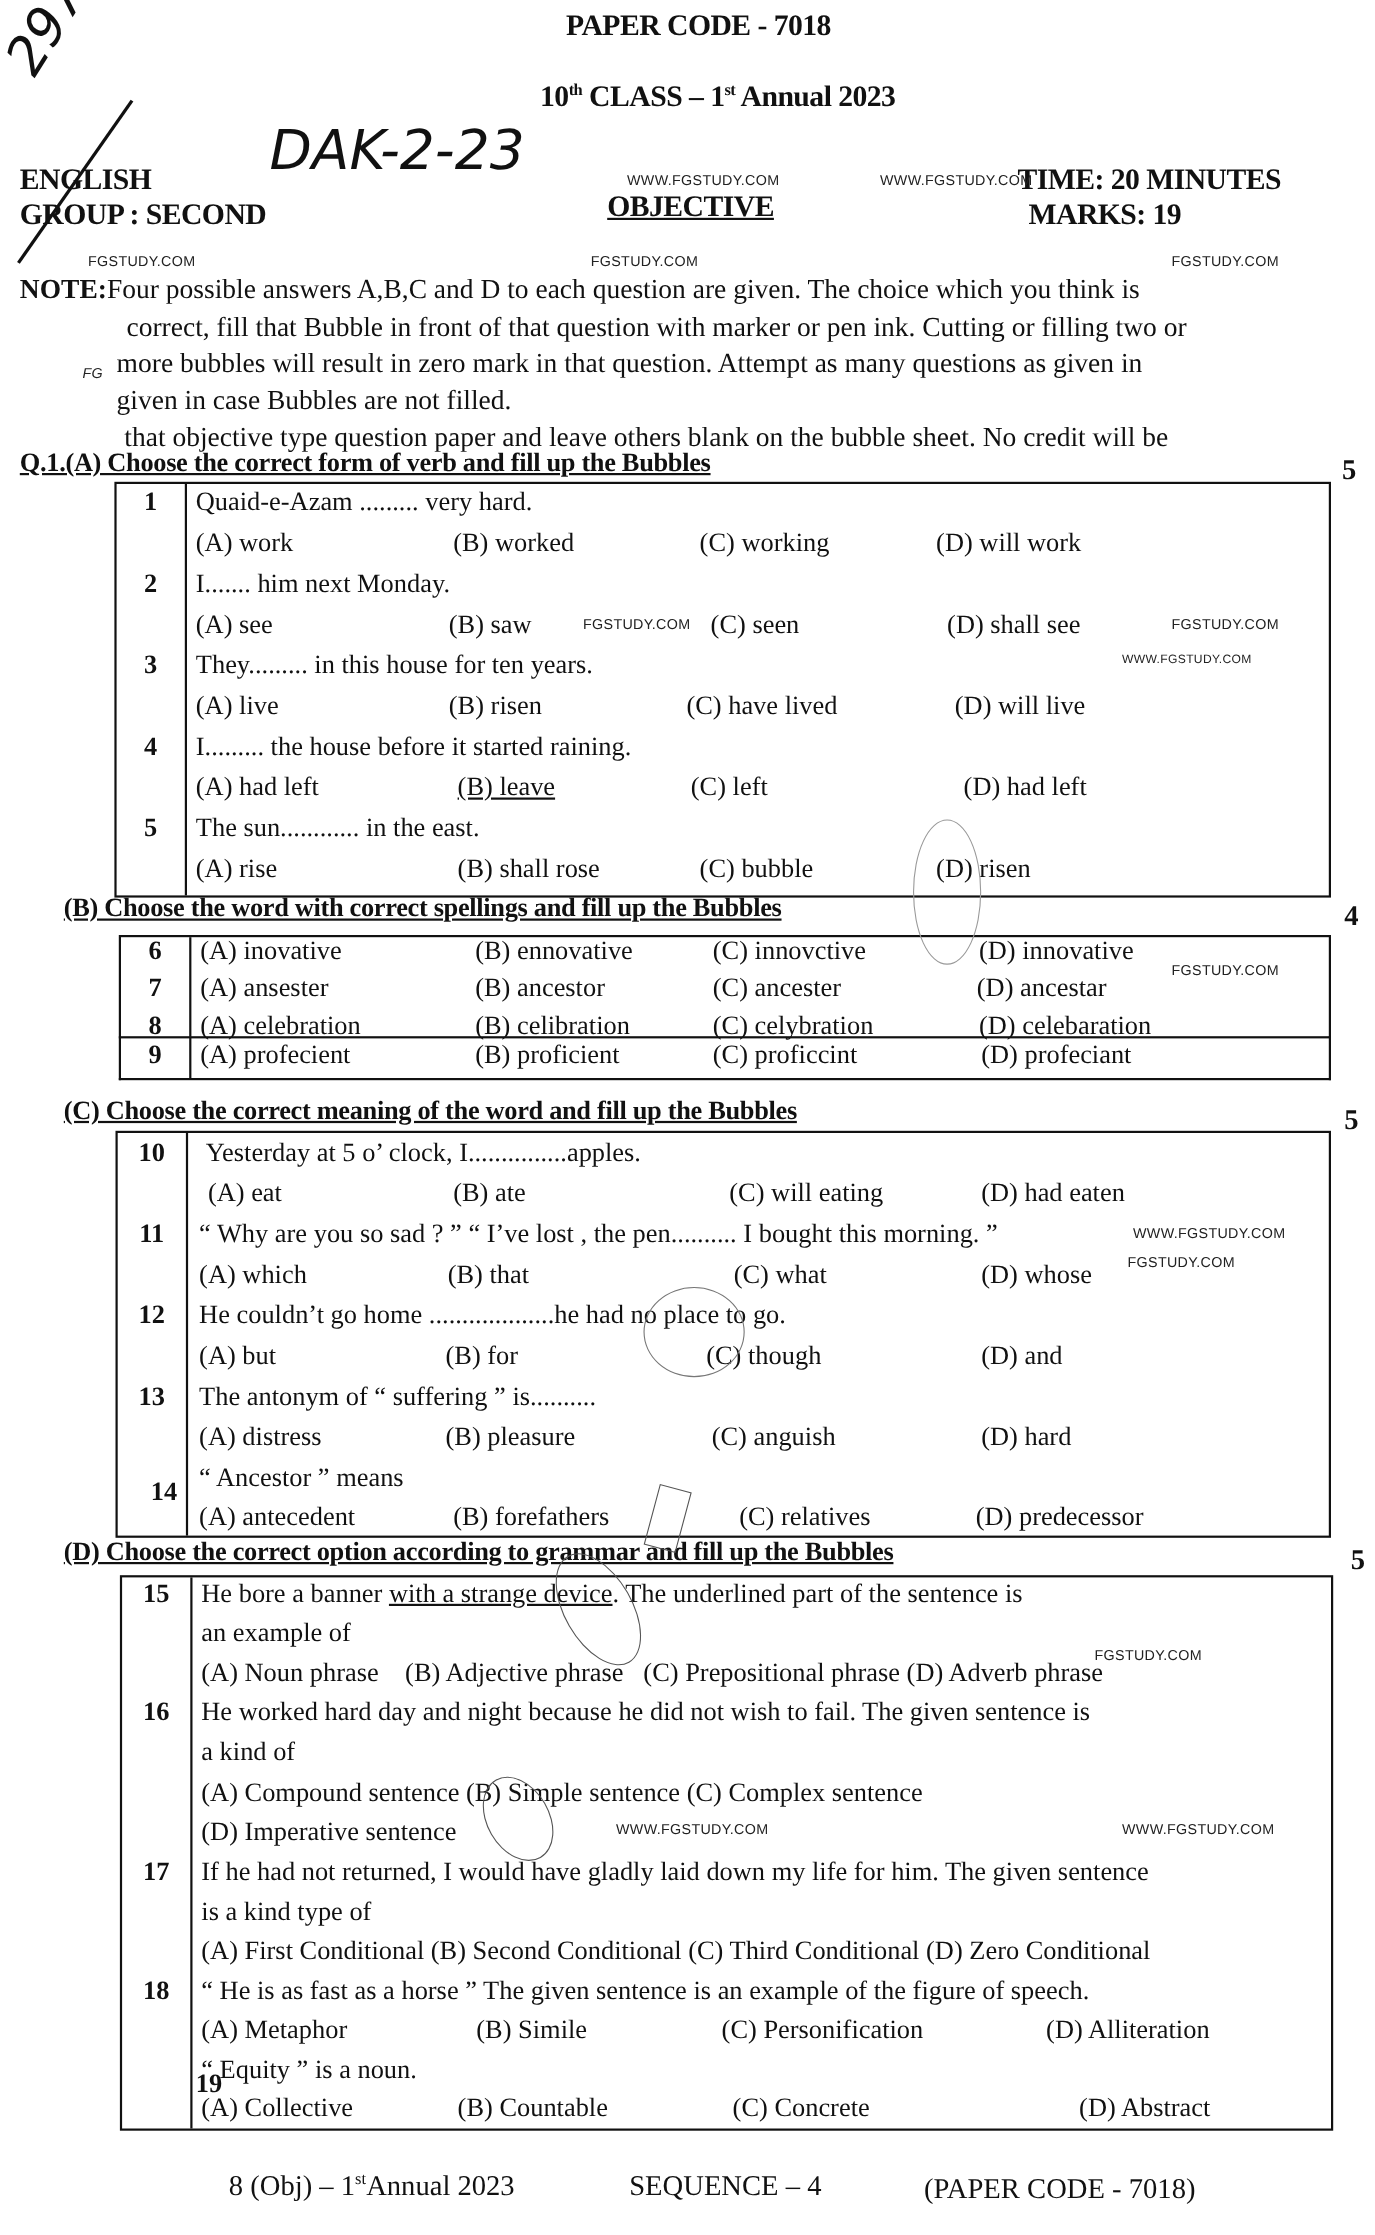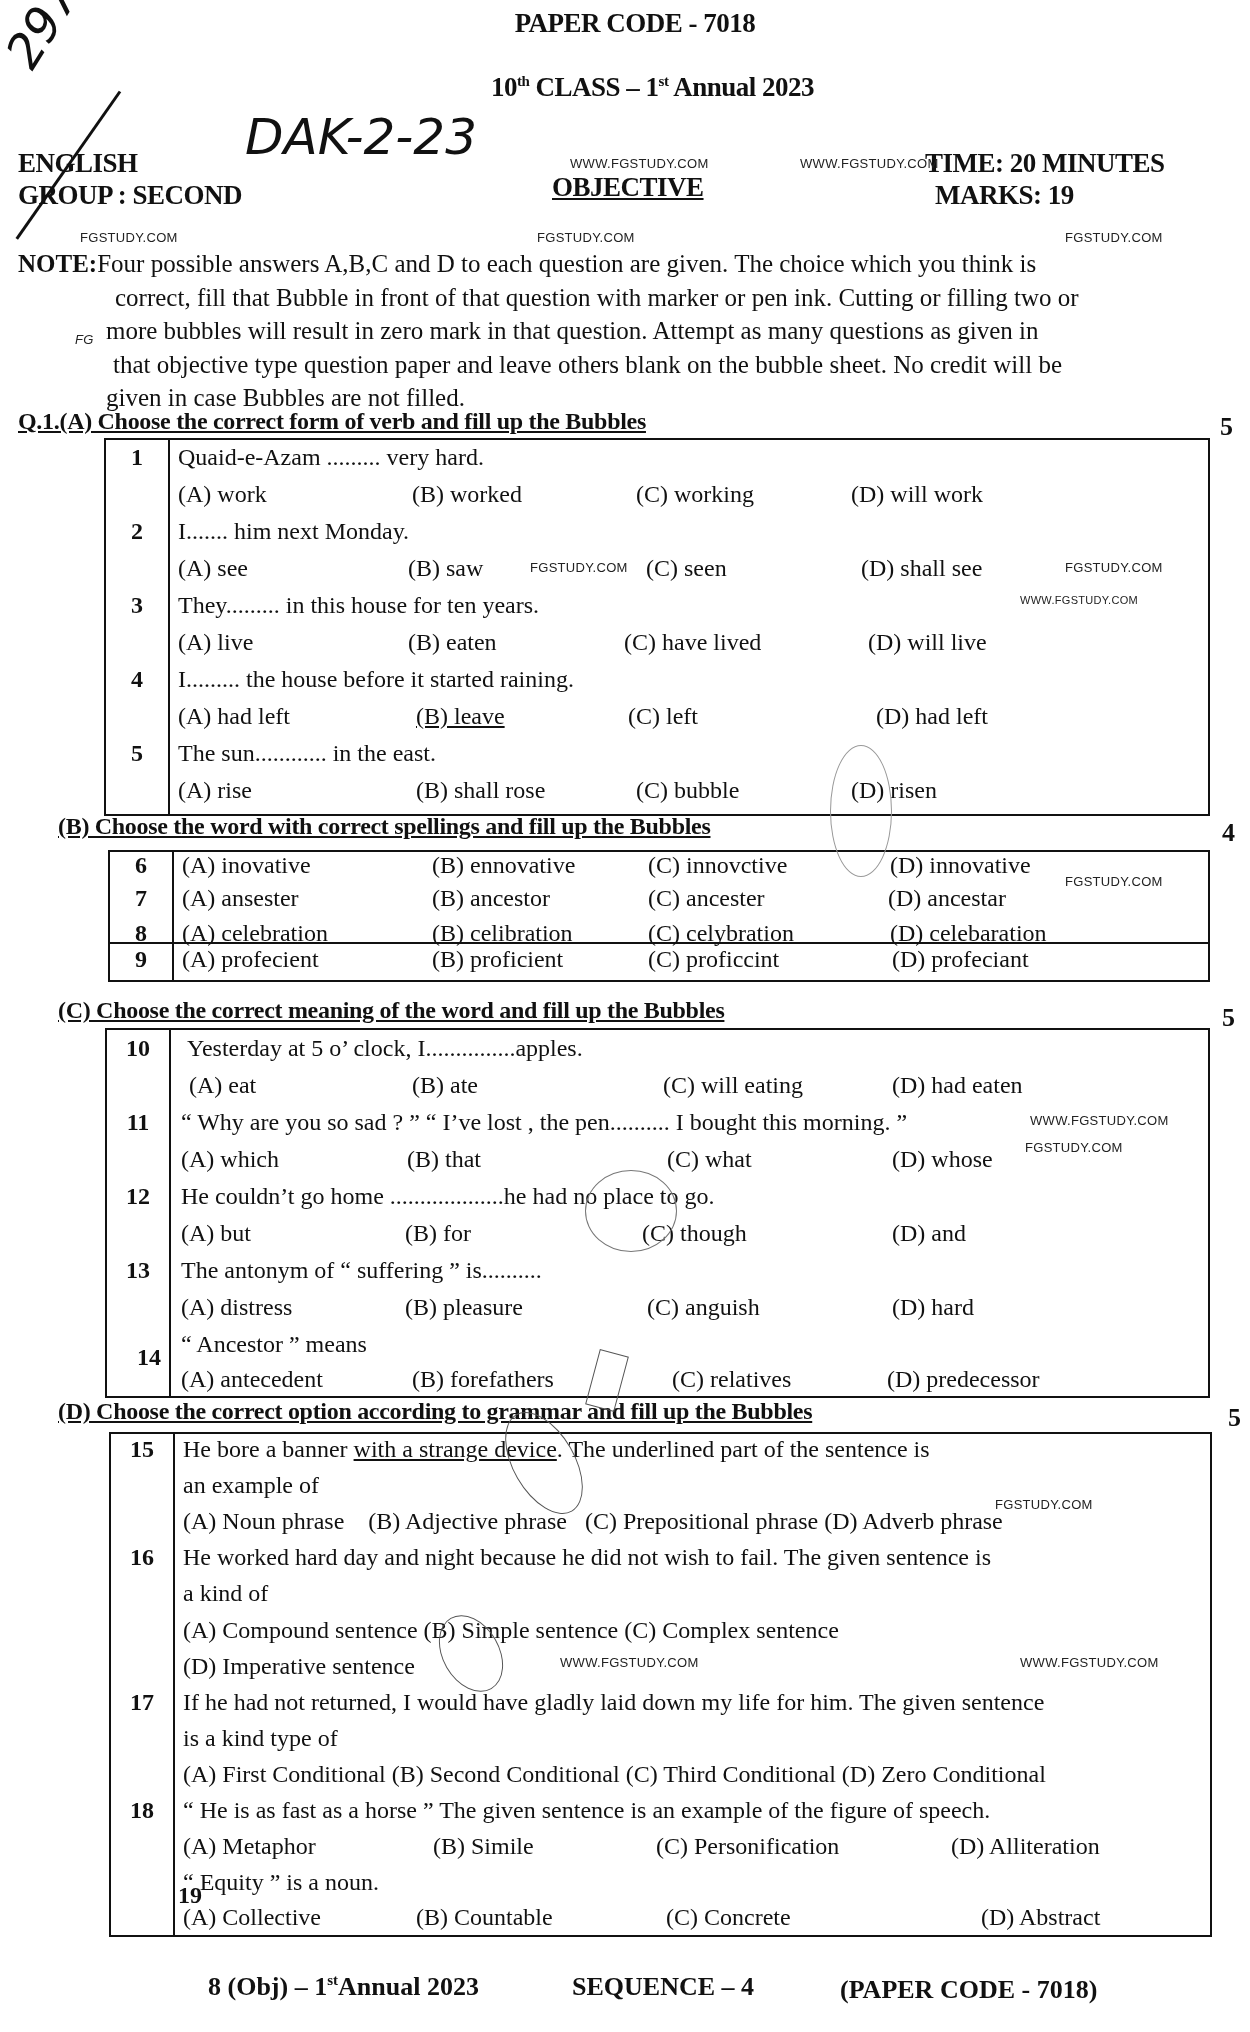--- a/index.html
+++ b/index.html
@@ -11,21 +11,21 @@
   .wm{font-family:"Liberation Sans","DejaVu Sans",sans-serif;font-size:13px;color:#222;letter-spacing:0.3px;}
   .hand{font-family:"DejaVu Sans",sans-serif;font-style:italic;font-size:46px;color:#111;}
   .note{font-size:25px;line-height:33.5px;}
   .sec-title{font-weight:bold;font-size:24px;letter-spacing:-0.3px;}
   .marks{font-weight:bold;font-size:26px;}
   .box{position:absolute;border:2px solid #111;box-sizing:border-box;}
   .numcol{position:absolute;top:0;bottom:0;left:0;width:62px;border-right:2px solid #111;}
   .q{position:absolute;font-size:24px;}
   .qn{position:absolute;font-weight:bold;font-size:24px;width:62px;text-align:center;}
   .opt{position:absolute;font-size:24px;}
-  .foot{font-weight:bold;font-size:26px;}
+  .foot{font-weight:normal;font-size:26px;}
   .underline{text-decoration:underline;}
 </style>
 </head>
 <body>
 
 <div class="abs hand" style="left:-6px;top:48px;transform:rotate(-58deg);transform-origin:left top;font-size:48px;">2970S</div>
 <div class="abs" style="left:-10px;top:20px;width:180px;height:3px;background:#111;transform:rotate(-55deg);transform-origin:right center;left:-60px;top:90px;"></div>
 <div class="abs hand" style="left:245px;top:108px;font-size:50px;">DAK-2-23</div>
 
 <div class="abs hdr" style="left:0;width:1250px;text-align:center;top:8px;padding-left:20px;box-sizing:border-box;">PAPER CODE - 7018</div>
@@ -43,22 +43,22 @@
 <div class="abs wm" style="left:570px;top:156px;">WWW.FGSTUDY.COM</div>
 <div class="abs wm" style="left:800px;top:156px;">WWW.FGSTUDY.COM</div>
 <div class="abs wm" style="left:80px;top:230px;">FGSTUDY.COM</div>
 <div class="abs wm" style="left:537px;top:230px;">FGSTUDY.COM</div>
 <div class="abs wm" style="left:1065px;top:230px;">FGSTUDY.COM</div>
 
 <div class="abs note" style="left:18px;top:247px;">
   <div><b>NOTE:</b><span>Four possible answers A,B,C and D to each question are given. The choice which you think is</span></div>
   <div style="padding-left:97px;">correct, fill that Bubble in front of that question with marker or pen ink. Cutting or filling two or</div>
   <div style="padding-left:88px;">more bubbles will result in zero mark in that question. Attempt as many questions as given in</div>
+  <div style="padding-left:88px;">given in case Bubbles are not filled.</div>
   <div style="padding-left:95px;">that objective type question paper and leave others blank on the bubble sheet. No credit will be</div>
-  <div style="padding-left:88px;">given in case Bubbles are not filled.</div>
 </div>
 <div class="abs wm" style="left:75px;top:332px;font-style:italic;">FG</div>
 
 <div class="abs sec-title underline" style="left:18px;top:408px;">Q.1.(A) Choose the correct form of verb and fill up the Bubbles</div>
 <div class="abs marks" style="left:1220px;top:412px;">5</div>
 
 <div class="box" style="left:104px;top:438px;width:1106px;height:378px;">
   <div class="numcol"></div>
 
   <div class="qn" style="top:4px;">1</div>
@@ -71,21 +71,21 @@
   <div class="qn" style="top:78px;">2</div>
   <div class="q" style="left:72px;top:78px;">I....... him next Monday.</div>
   <div class="opt" style="left:72px;top:115px;">(A) see</div>
   <div class="opt" style="left:302px;top:115px;">(B) saw</div>
   <div class="opt" style="left:530px;top:115px;margin-left:10px;">(C) seen</div>
   <div class="opt" style="left:755px;top:115px;">(D) shall see</div>
 
   <div class="qn" style="top:152px;">3</div>
   <div class="q" style="left:72px;top:152px;">They......... in this house for ten years.</div>
   <div class="opt" style="left:72px;top:189px;">(A) live</div>
-  <div class="opt" style="left:302px;top:189px;">(B) eaten</div>
+  <div class="opt" style="left:302px;top:189px;">(B) risen</div>
   <div class="opt" style="left:518px;top:189px;">(C) have lived</div>
   <div class="opt" style="left:762px;top:189px;">(D) will live</div>
 
   <div class="qn" style="top:226px;">4</div>
   <div class="q" style="left:72px;top:226px;">I......... the house before it started raining.</div>
   <div class="opt" style="left:72px;top:263px;">(A) had left</div>
   <div class="opt" style="left:310px;top:263px;text-decoration:underline;">(B) leave</div>
   <div class="opt" style="left:522px;top:263px;">(C) left</div>
   <div class="opt" style="left:770px;top:263px;">(D) had left</div>
 

